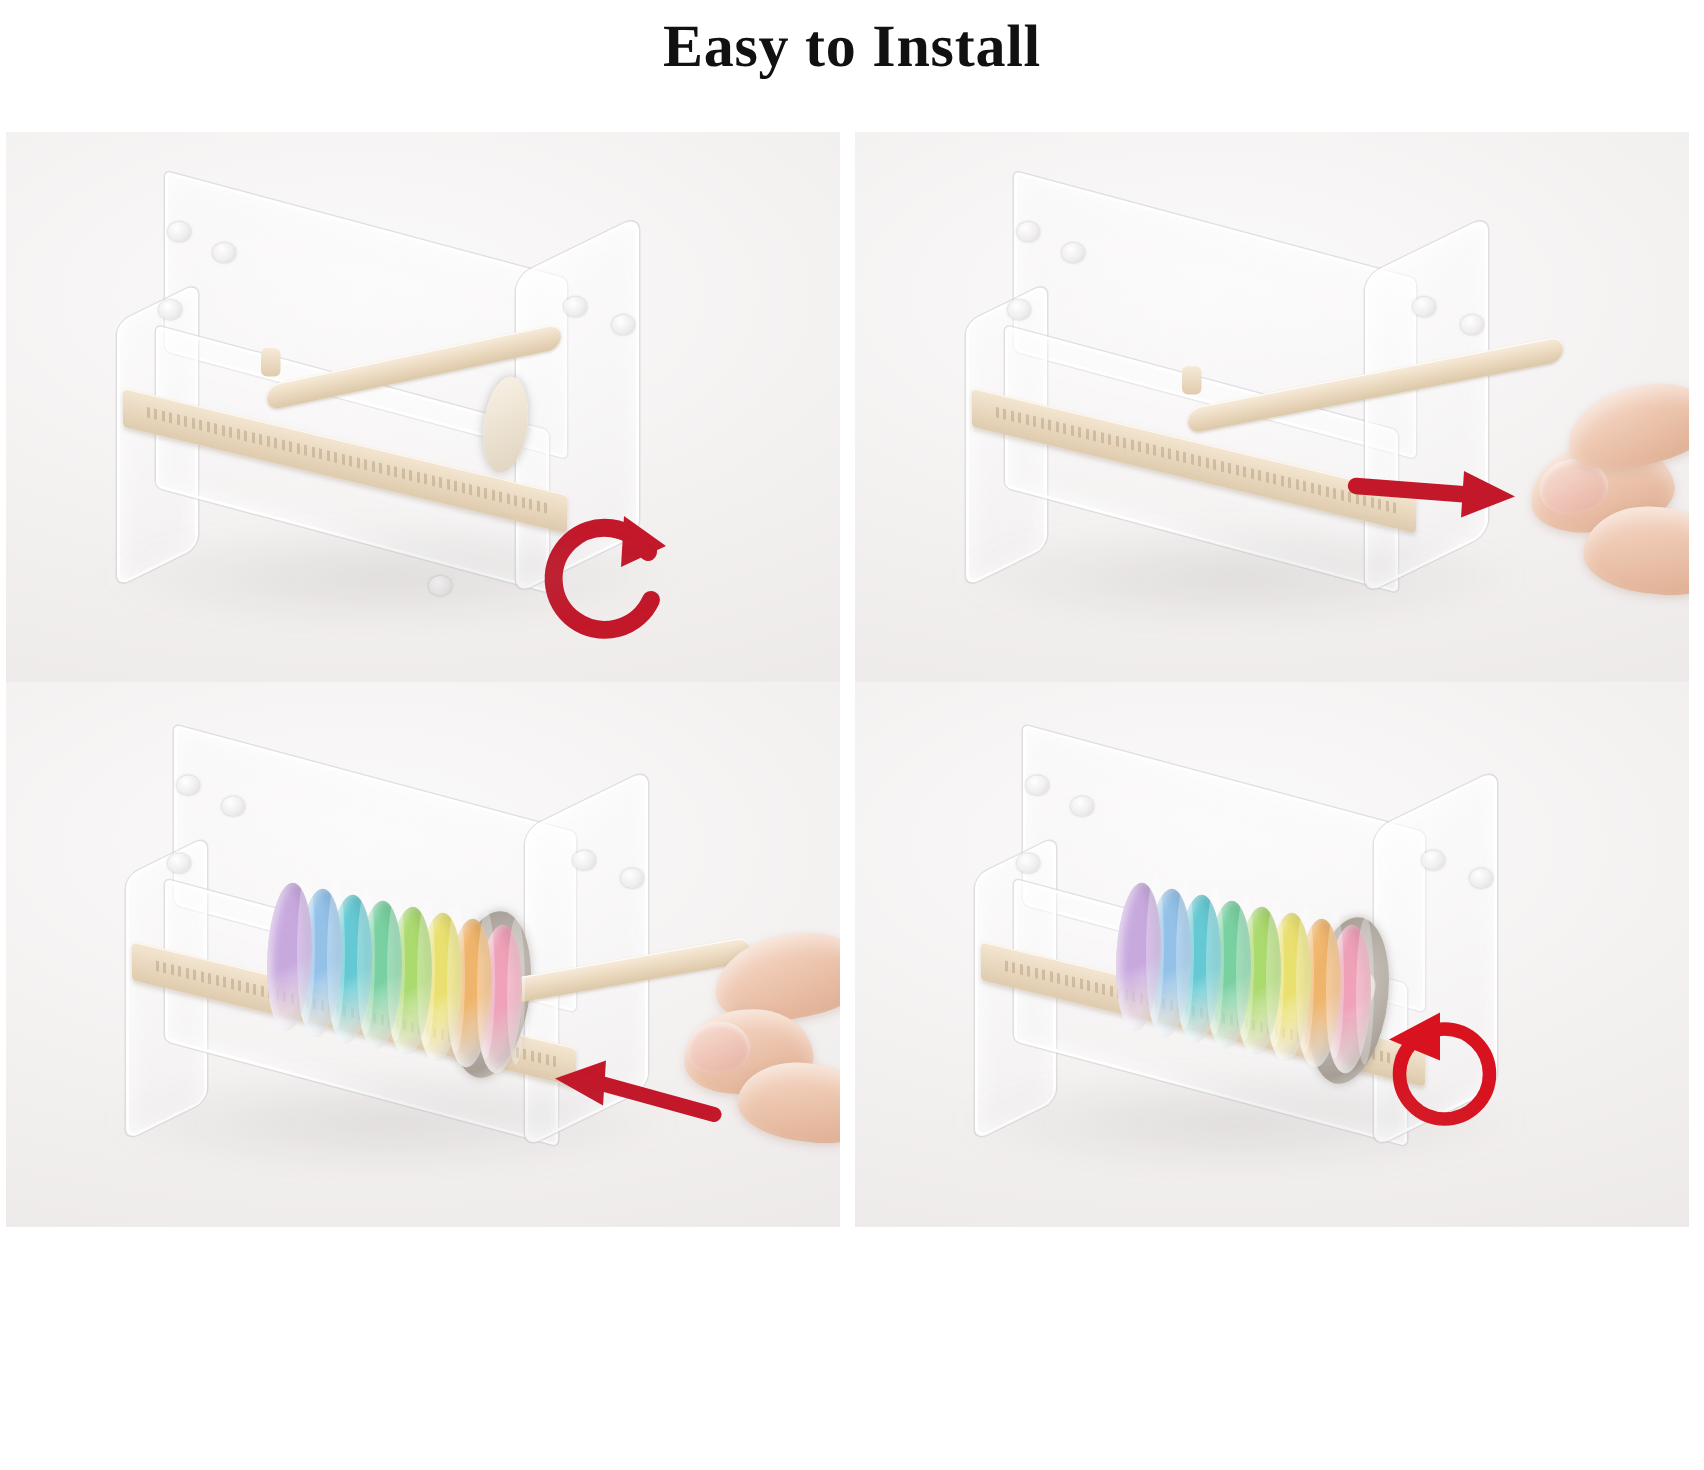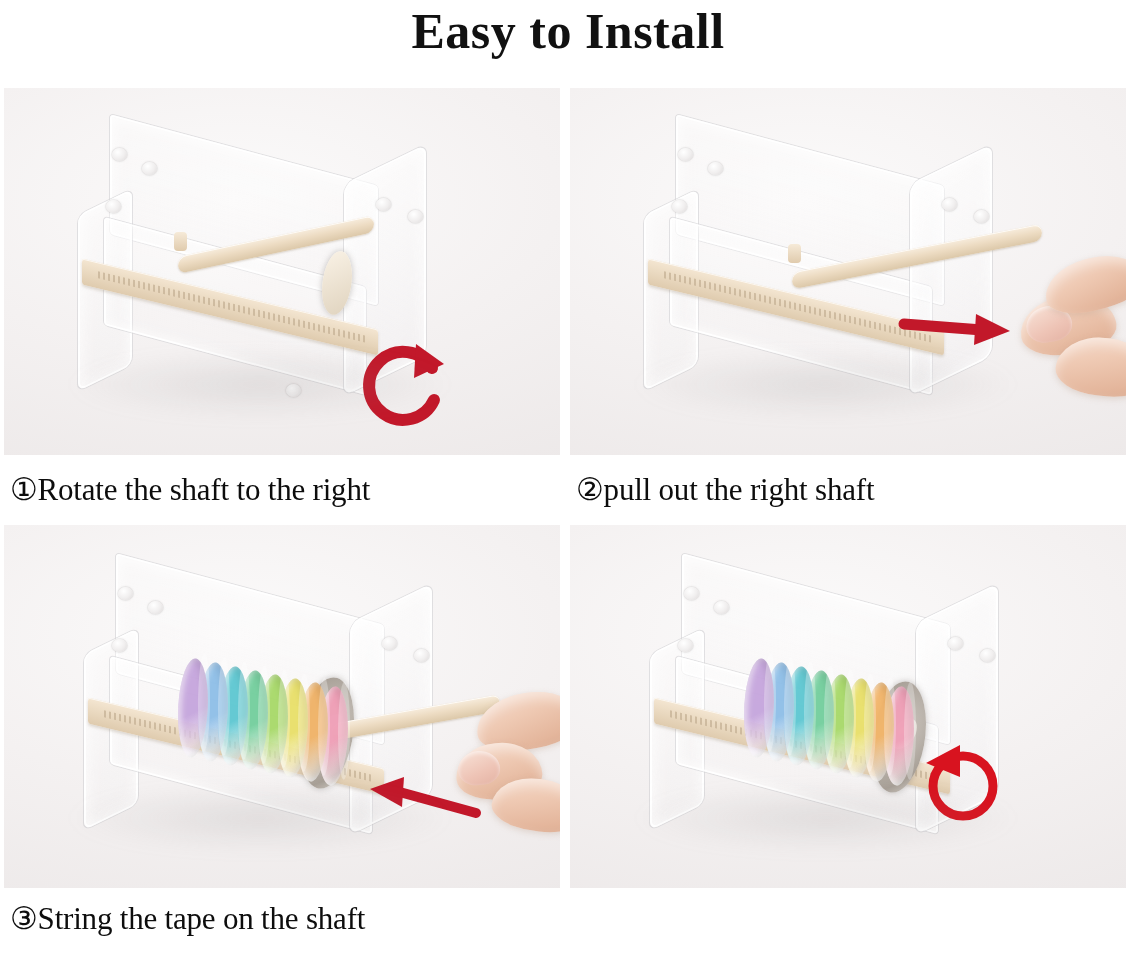--- a/index.html
+++ b/index.html
@@ -17,21 +17,21 @@
   .title-bar {
     width: 1136px;
     height: 88px;
     display: flex;
     align-items: flex-start;
     justify-content: center;
     padding-top: 2px;
   }
   .title-text {
     font-family: "Liberation Serif", "DejaVu Serif", serif;
-    font-size: 50px;
+    font-size: 40px;
     line-height: 58px;
     color: #111111;
     letter-spacing: 0.5px;
     white-space: nowrap;
   }
 
   
   .steps-grid {
     position: relative;
     width: 1136px;
@@ -266,21 +266,20 @@
 
             <div class="spool" style="left:246px; top:108px; width:30px; height:62px; background:linear-gradient(180deg,#f7efe2,#e2d6c2);"></div>
           </div>
 
           <svg class="arrow-svg" style="left:350px; top:250px;" width="100" height="96" viewBox="0 0 100 96">
             <path d="M78 30 A34 34 0 1 0 80 62" fill="none" stroke="#c2182a" stroke-width="12" stroke-linecap="round"></path>
             <path d="M62 6 L90 26 L60 40 Z" fill="#c2182a"></path>
           </svg>
         </div>
       </div>
-      <div class="caption">①Rotate the shaft to the right</div>
     </div>
 
     <div class="step-cell">
       <div class="photo">
         <div class="scene">
           <div class="dispenser">
             <div class="pane pane-back"></div>
             <div class="pane pane-left"></div>
             <div class="pane pane-front"></div>
             <div class="pane pane-right"></div>
@@ -303,21 +302,20 @@
           </svg>
 
           <div class="hand" style="left:440px; top:168px; width:130px; height:150px;">
             <div class="finger" style="left:10px; top:40px; width:96px; height:58px; transform:rotate(-8deg);"></div>
             <div class="nail" style="left:16px; top:50px; width:46px; height:36px; transform:rotate(-10deg);"></div>
             <div class="finger" style="left:34px; top:2px; width:100px; height:52px; transform:rotate(-14deg);"></div>
             <div class="finger" style="left:46px; top:82px; width:96px; height:58px; transform:rotate(6deg);"></div>
           </div>
         </div>
       </div>
-      <div class="caption">②pull out the right shaft</div>
     </div>
   </div>
 
   <div class="step-row row2">
 
     <div class="step-cell">
       <div class="photo">
         <div class="scene">
           <div class="dispenser">
             <div class="pane pane-back"></div>
@@ -373,21 +371,20 @@
           </svg>
 
           <div class="hand" style="left:448px; top:168px; width:120px; height:150px;">
             <div class="finger" style="left:24px; top:0px; width:104px; height:56px; transform:rotate(-10deg);"></div>
             <div class="finger" style="left:4px; top:50px; width:86px; height:56px; transform:rotate(-4deg);"></div>
             <div class="nail" style="left:6px; top:58px; width:42px; height:34px; transform:rotate(-6deg);"></div>
             <div class="finger" style="left:40px; top:86px; width:92px; height:52px; transform:rotate(8deg);"></div>
           </div>
         </div>
       </div>
-      <div class="caption">③String the tape on the shaft</div>
     </div>
 
     <div class="step-cell">
       <div class="photo">
         <div class="scene">
           <div class="dispenser">
             <div class="pane pane-back"></div>
             <div class="pane pane-left"></div>
             <div class="pane pane-front"></div>
             <div class="pane pane-right"></div>

